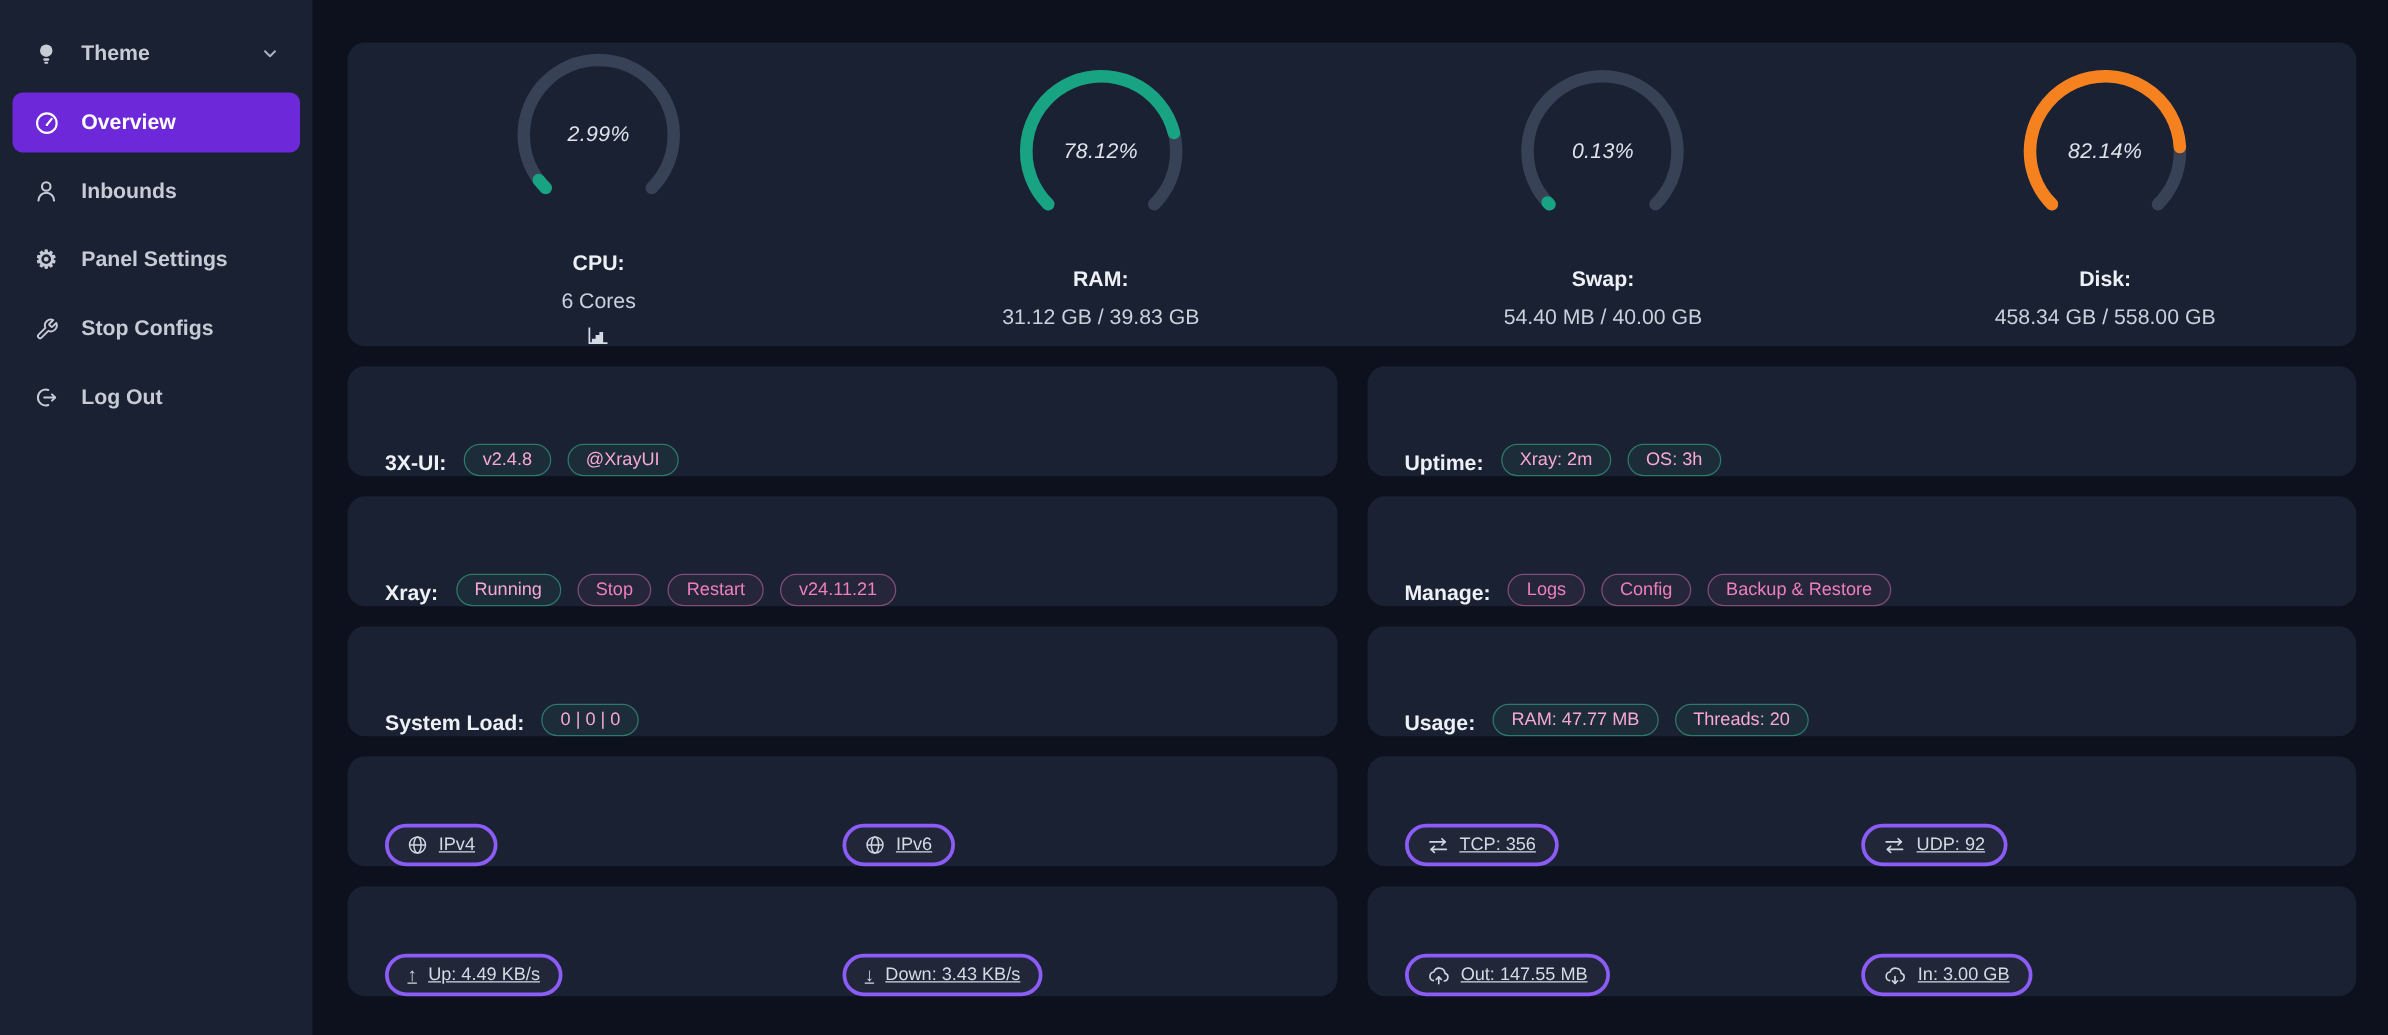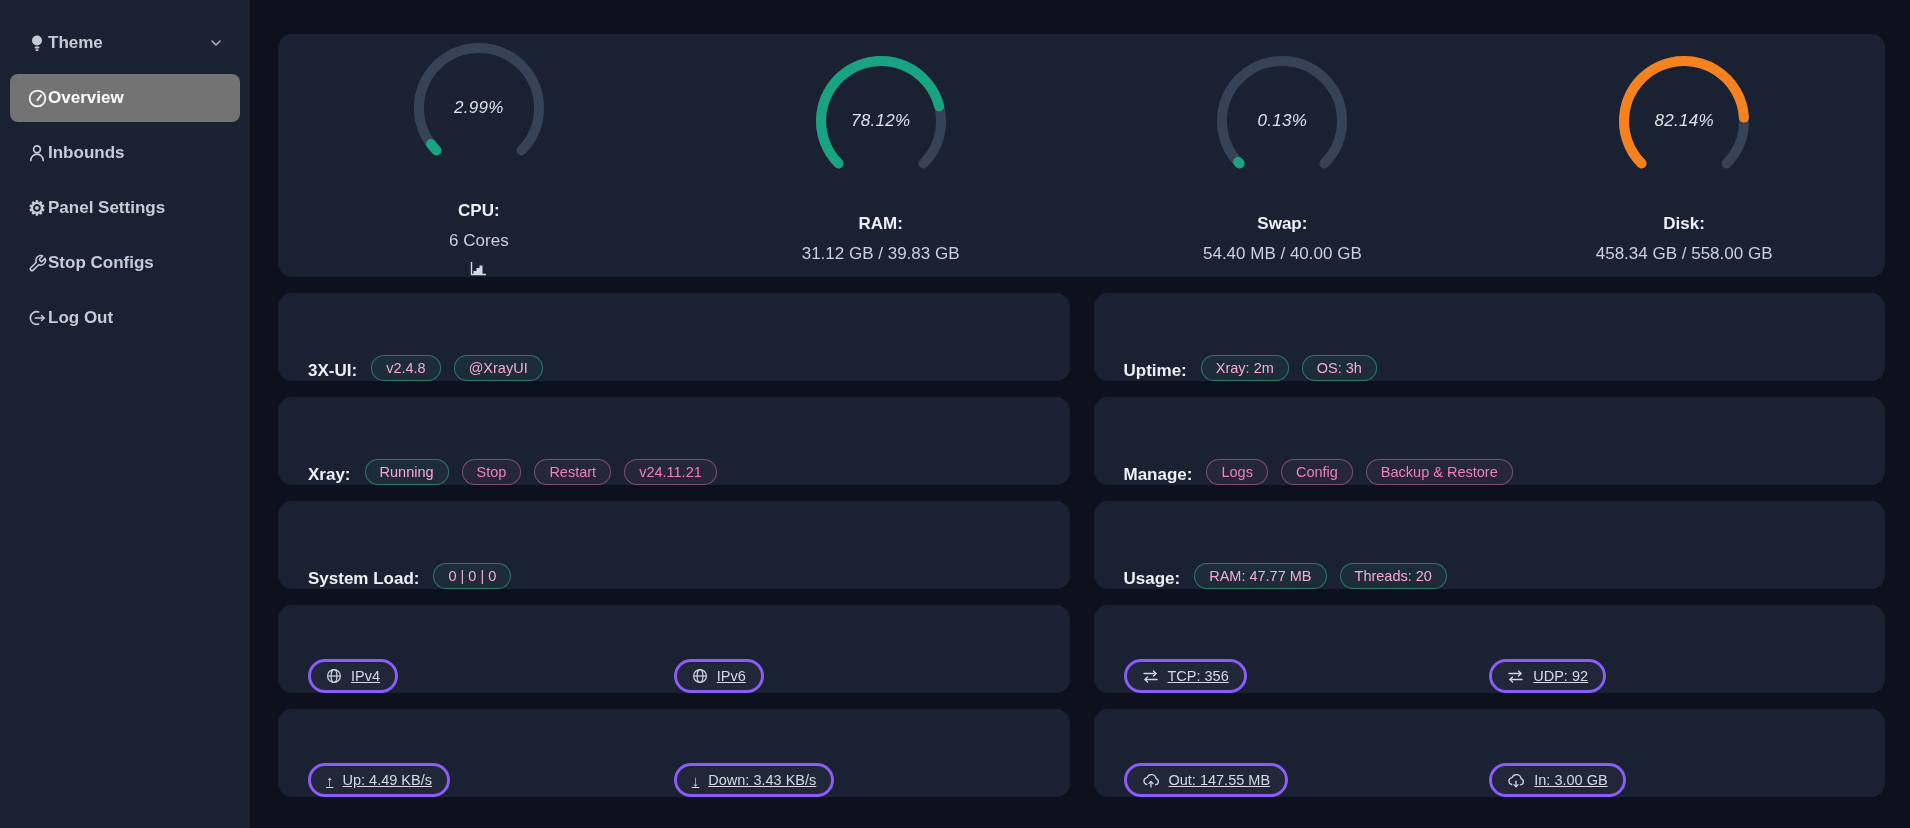--- a/index.html
+++ b/index.html
@@ -7,25 +7,25 @@
   body {
     background:#0d111d;
     font-family:"Liberation Sans", sans-serif;
     display:flex;
     color:#c9d1dc;
   }
   
   .sidebar { width:250px; flex-shrink:0; background:#1a2132; padding-top:12px; height:100%; }
   .side-item {
     height:48px; margin:7px 10px; padding:0 16px;
-    display:flex; align-items:center; 
+    display:flex; align-items:center; gap:17px;
     border-radius:8px; cursor:pointer;
     color:#c6ccd6; font-weight:700; font-size:17px;
   }
-  .side-item.active { background:#737373; color:#ffffff; }
+  .side-item.active { background:#6d28d9; color:#ffffff; }
   .side-item .icn { width:22px; height:22px; display:flex; align-items:center; justify-content:center; color:#c6ccd6; }
   .side-item.active .icn { color:#ffffff; }
   .side-item .chev { margin-left:auto; color:#aab2c0; display:flex; }
   .gear-glyph { font-size:20px; line-height:1; }
   
   .main { flex:1; padding:34px 25px 0 28px; }
   .top-card {
     background:#1a2132; border-radius:14px; height:243px;
     display:grid; grid-template-columns:repeat(4,1fr); align-items:center;
   }

